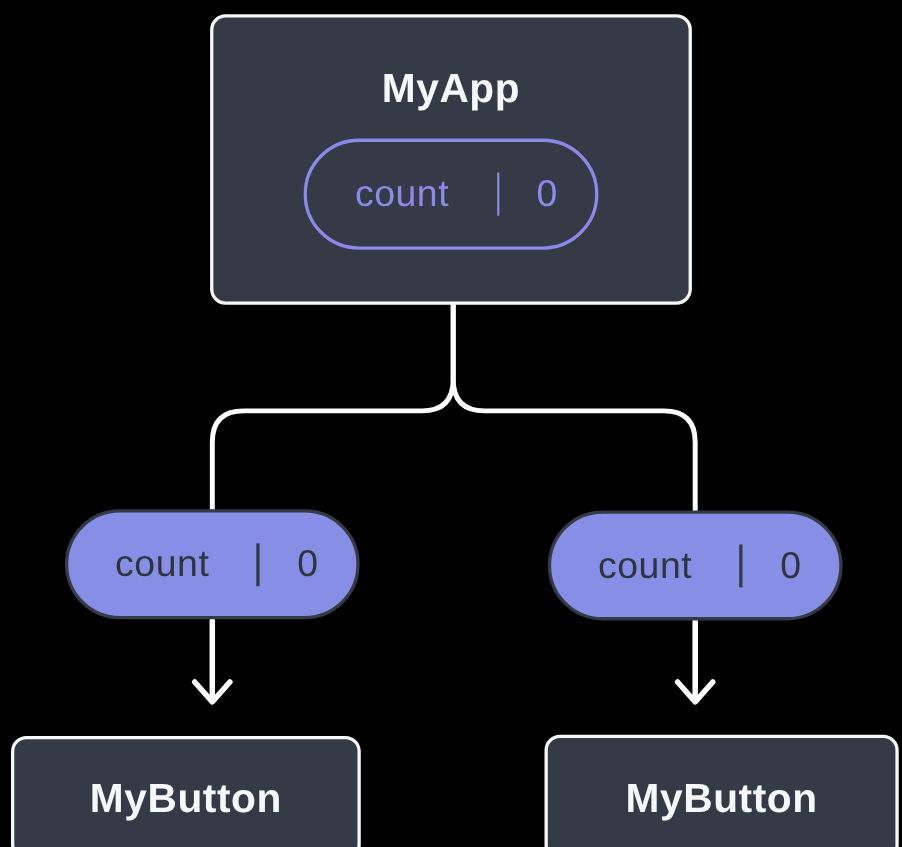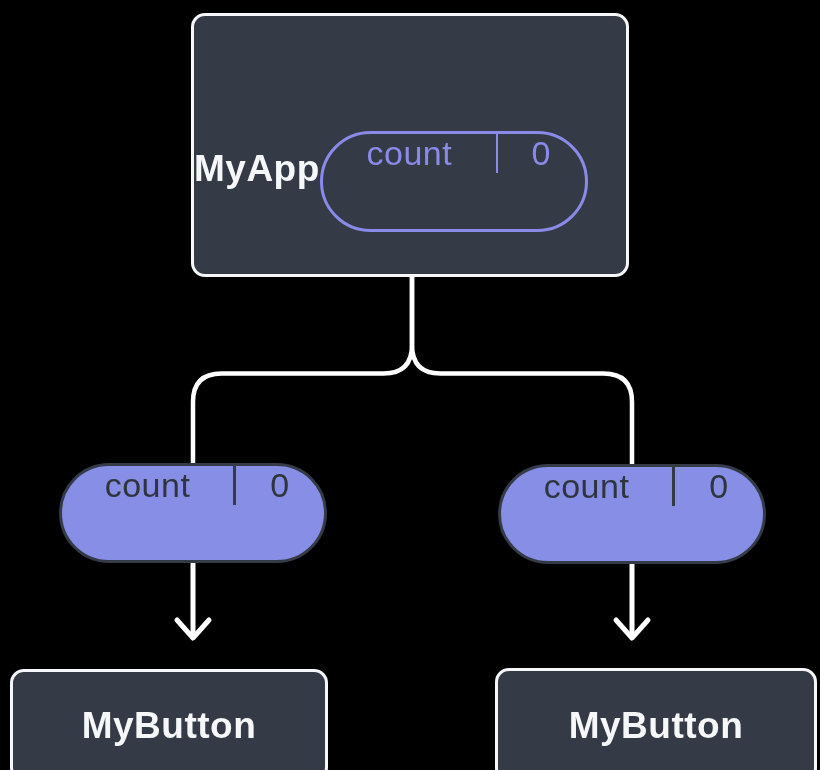--- a/index.html
+++ b/index.html
@@ -28,20 +28,21 @@
     border: 3px solid #F6F7F9;
     border-radius: 14px;
     z-index: 2;
   }
   .node-root {
     left: 191px;
     top: 13px;
     width: 438px;
     height: 264px;
     display: flex;
+    flex-direction: column;
     align-items: center;
     padding-top: 46px;
   }
   .node-title {
     color: #F6F7F9;
     font-size: 37px;
     font-weight: 700;
     letter-spacing: 0.5px;
     line-height: 1;
   }
@@ -50,21 +51,21 @@
     align-items: center;
     justify-content: center;
     margin-top: 20px;
   }
   .node-leaf-left  { left: 10px;  top: 649px; width: 318px; height: 112px; }
   .node-leaf-right { left: 495px; top: 648px; width: 322px; height: 114px; }
 
   .pill {
     box-sizing: border-box;
     display: flex;
-    align-items: flex-start;
+    align-items: center;
     border-radius: 52px;
     overflow: hidden;
     font-size: 34px;
     z-index: 2;
   }
   .pill-outline {
     margin-top: 27px;
     width: 268px;
     height: 101px;
     border: 3px solid #8A8AE8;

